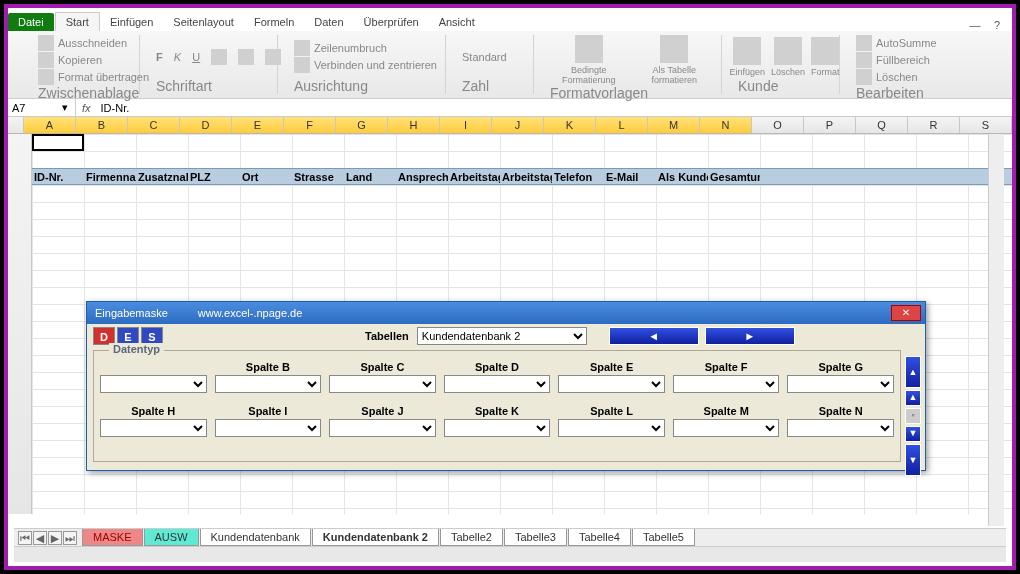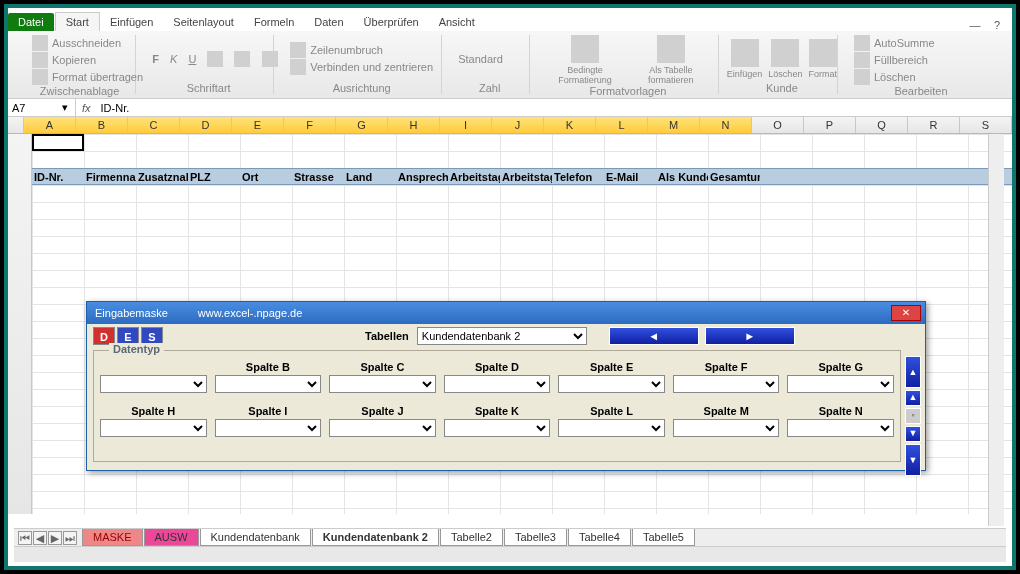--- a/index.html
+++ b/index.html
@@ -1,28 +1,28 @@
 <!DOCTYPE html>
 <html><head>
 <meta charset="utf-8">
 <style>
 *{box-sizing:border-box;margin:0;padding:0;font-family:"Segoe UI",Tahoma,sans-serif;font-size:11px}
 body{background:#000;width:1020px;height:574px;overflow:hidden;position:relative}
-.frame{position:absolute;top:4px;left:4px;right:4px;bottom:4px;border:4px solid #0f766e;background:#fff}
+.frame{position:absolute;top:4px;left:4px;right:4px;bottom:4px;border:4px solid #a21caf;background:#fff}
 .titlebar{height:3px;background:#fff}
 .tabs{height:20px;background:#fff;display:flex;align-items:flex-end;padding-left:0}
 .file-tab{background:#107c10;color:#fff;padding:3px 10px;border-radius:2px 2px 0 0;margin-right:1px}
 .tab{padding:3px 10px;color:#444;cursor:pointer}
 .tab.active{background:#f5f5f5;border:1px solid #ccc;border-bottom:none}
 .win-ctrl{margin-left:auto;display:flex;gap:4px;padding-right:6px;color:#555}
 .win-ctrl span{width:18px;text-align:center}
-.ribbon{height:68px;background:linear-gradient(#f7f7f7,#e8e8e8);border-bottom:1px solid #ccc;display:flex;padding:4px 16px;gap:8px;color:#888}
+.ribbon{height:68px;background:linear-gradient(#f7f7f7,#e8e8e8);border-bottom:1px solid #ccc;display:flex;padding:4px 22px;gap:8px;color:#888}
 .rgrp{border-right:1px solid #d4d4d4;padding:0 8px;display:flex;flex-direction:column;justify-content:space-between;align-items:center;min-width:40px}
 .rgrp .body{flex:1;display:flex;flex-direction:column;justify-content:center;align-items:flex-start;gap:1px;width:100%}
-.rgrp .lbl{font-size:11px;color:#888;text-align:center;width:100%}
+.rgrp .lbl{font-size:14px;color:#888;width:100%}
 .rline{display:flex;align-items:center;gap:4px;white-space:nowrap}
 .ricon{width:16px;height:16px;background:#d0d0d0;display:inline-block}
 .ricon.big{width:28px;height:28px}
 .formula-row{height:18px;background:#fff;border-bottom:1px solid #ccc;display:flex;align-items:center}
 .namebox{width:68px;border-right:1px solid #ccc;padding:0 4px;display:flex;align-items:center;height:100%}
 .namebox input{border:none;width:50px;outline:none}
 .fx{padding:0 6px;color:#555;font-style:italic}
 .fval{padding:0 4px}
 .colhead{height:17px;display:flex;background:linear-gradient(#f4f4f4,#e6e6e6);border-bottom:1px solid #b8b8b8}
 .rowlabel-col{width:24px;border-right:1px solid #c8c8c8;background:linear-gradient(#f4f4f4,#e6e6e6)}
@@ -53,21 +53,21 @@
 .fcell .fl{font-weight:bold;height:14px}
 .fcell select{width:100%;height:18px;border:1px solid #888;background:#fff}
 .sidebtns{position:absolute;right:4px;top:54px;width:16px;display:flex;flex-direction:column;gap:2px}
 .sbtn{width:16px;height:16px;background:linear-gradient(#3050e0,#1020a0);border:1px solid #fff;color:#fff;text-align:center;line-height:13px;font-size:9px}
 .sbtn.big{height:32px;line-height:30px}
 .sheet-tabs{position:absolute;bottom:20px;left:6px;right:6px;height:18px;background:#eee;display:flex;align-items:center;border-top:1px solid #ccc}
 .stab-nav{display:flex;gap:1px;padding:0 4px}
 .stab-nav span{width:14px;height:14px;border:1px solid #999;text-align:center;line-height:12px;color:#666;background:#f4f4f4}
 .stab{padding:2px 10px;background:#fff;border:1px solid #999;border-top:none;margin-left:1px;color:#333}
 .stab.red{background:#e88;color:#900}
-.stab.ora{background:#ec4899}
+.stab.ora{background:#5eead4}
 .stab.active{background:#fff;font-weight:bold}
 .statusbar{position:absolute;bottom:4px;left:6px;right:6px;height:16px;background:#e8e8e8;border-top:1px solid #ccc}
 .scrollv{position:absolute;right:8px;top:126px;bottom:40px;width:16px;background:#eee;border-left:1px solid #ccc}
 </style>
 </head>
 <body>
 
 <div class="frame">
  <div class="titlebar"></div>
 

